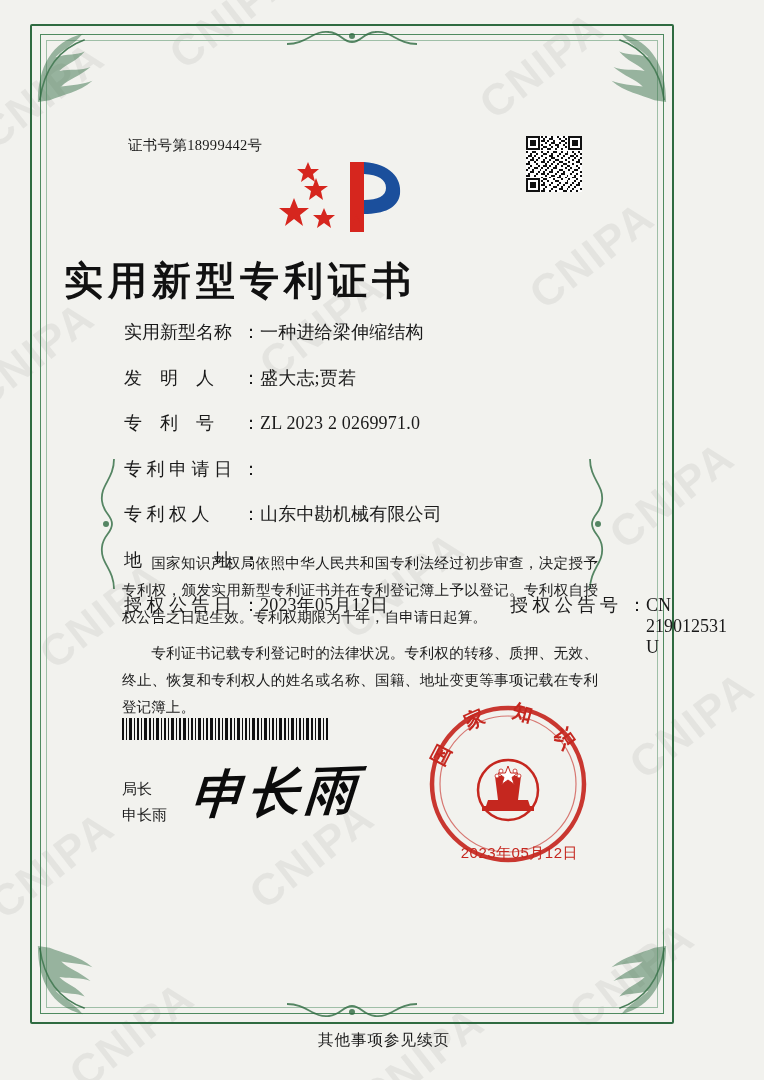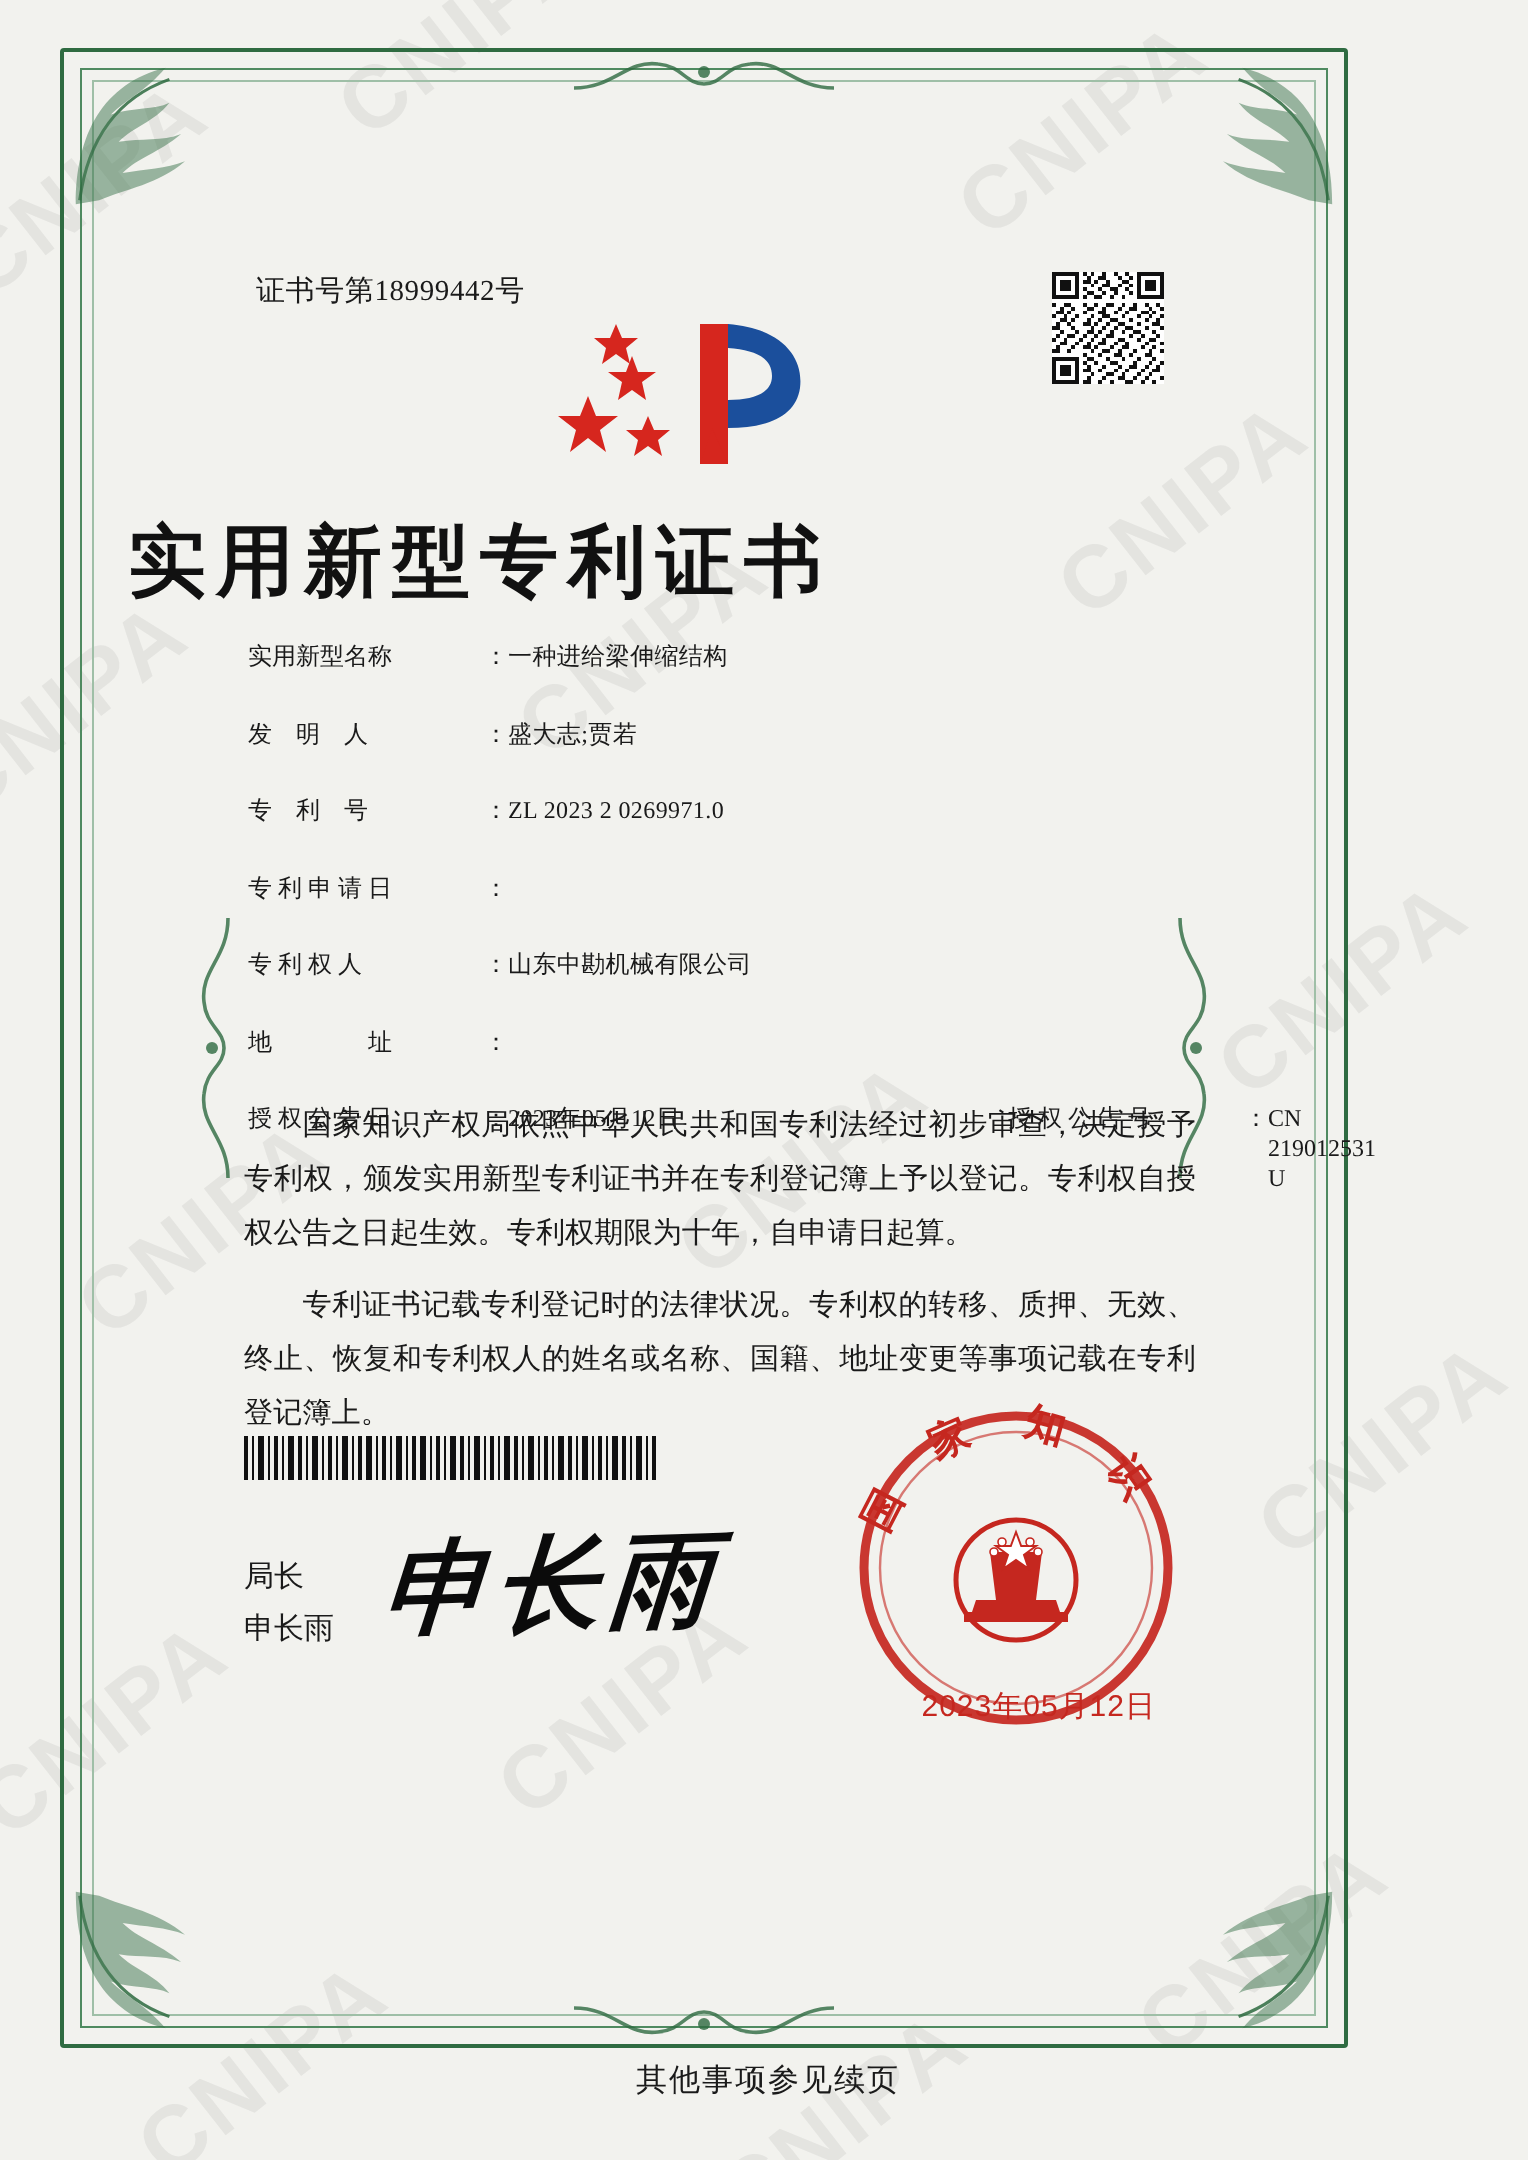--- a/index.html
+++ b/index.html
@@ -138,21 +138,21 @@
     font-family: "Liberation Serif", "DejaVu Serif", serif;
     color: #111;
   }
 
   
   .fields {
     position: absolute;
     left: 60px;
     right: 40px;
     top: 262px;
-    font-size: 12px;
+    font-size: 18px;
   }
   .field-row {
     display: flex;
     align-items: baseline;
     margin-bottom: 21.5px;
   }
   .field-label {
     width: 118px;
     flex: 0 0 118px;
     display: flex;

